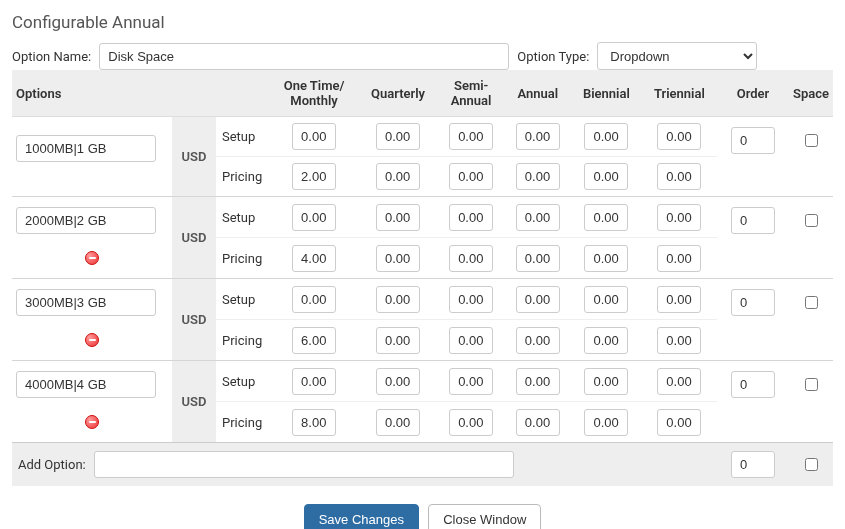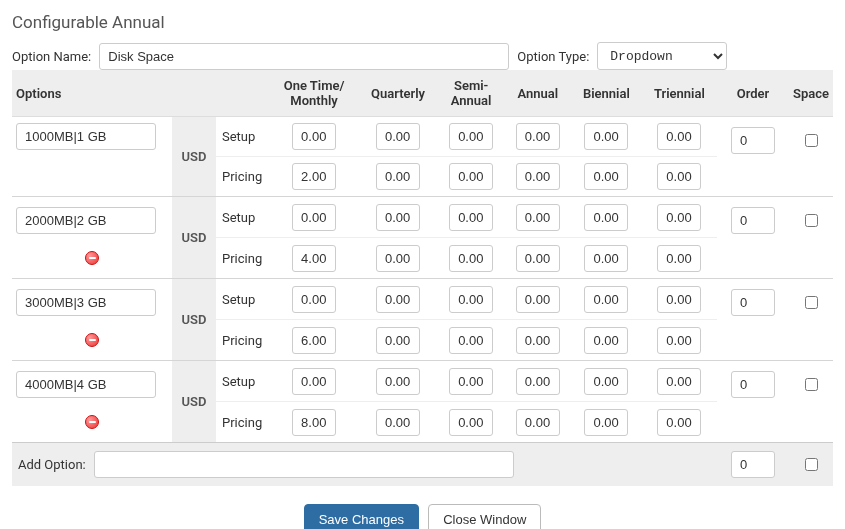--- a/index.html
+++ b/index.html
@@ -5,21 +5,21 @@
   * { box-sizing: border-box; }
   html,body { margin:0; padding:0; font-family: -apple-system, "Segoe UI", Roboto, Helvetica, Arial, sans-serif; font-size:13px; color:#333; background:#fff; }
   .wrap { width:845px; padding:10px 12px 18px 12px; }
   .title { font-size:17px; color:#555; margin:2px 0 10px 0; font-weight:400; }
   .toprow { display:flex; align-items:center; gap:8px; }
   .toprow label { color:#333; white-space:nowrap; }
   input[type=text], select {
     border:1px solid #ccc; border-radius:3px; padding:5px 8px; font-size:13px; color:#333; background:#fff;
   }
   .option-name-input { width:410px; }
-  .option-type-select { width:130px; height:28px;font-family:Liberation Mono, monospace; }
+  .option-type-select { width:160px; height:28px; }
   table { width:100%; border-collapse:collapse; }
   thead th {
     background:#eee; font-weight:600; color:#333; text-align:center; padding:8px 4px; font-size:13px;
     border-bottom:1px solid #ddd;
   }
   thead th:first-child { text-align:left; }
   tbody td { padding:6px 4px; vertical-align:middle; border-top:1px solid #e6e6e6; text-align:center; }
   tbody tr.setup-row td { border-top:1px solid #d5d5d5; }
   tbody tr.pricing-row td { border-top:1px solid #eee; }
   .opt-col { width:160px; }
@@ -73,21 +73,21 @@
 Annual</th>
       <th>Annual</th>
       <th>Biennial</th>
       <th>Triennial</th>
       <th>Order</th>
       <th>Space</th>
     </tr>
   </thead>
   <tbody id="rows-body">
         <tr class="setup-row">
-          <td class="opt-col" rowspan="2" style="vertical-align: top; padding-top: 6px; text-align: left;"><input type="text" class="optname-input" value="1000MB|1 GB" style=""></td>
+          <td class="opt-col" rowspan="2" style="vertical-align: top; padding-top: 18px; text-align: left;"><input type="text" class="optname-input" value="1000MB|1 GB" style=""></td>
           <td class="currency-cell" rowspan="2">USD</td>
           <td class="rowlabel-cell">Setup</td>
           <td><input type="text" class="num" value="0.00" style=""></td>
           <td><input type="text" class="num" value="0.00" style=""></td>
           <td><input type="text" class="num" value="0.00" style=""></td>
           <td><input type="text" class="num" value="0.00" style=""></td>
           <td><input type="text" class="num" value="0.00" style=""></td>
           <td><input type="text" class="num" value="0.00" style=""></td>
           <td rowspan="2" style="vertical-align: top; padding-top: 10px;"><input type="text" class="order" value="0" style=""></td>
           <td rowspan="2" class="hide-cell" style="vertical-align: top; padding-top: 14px;"><input type="checkbox" style=""></td>

